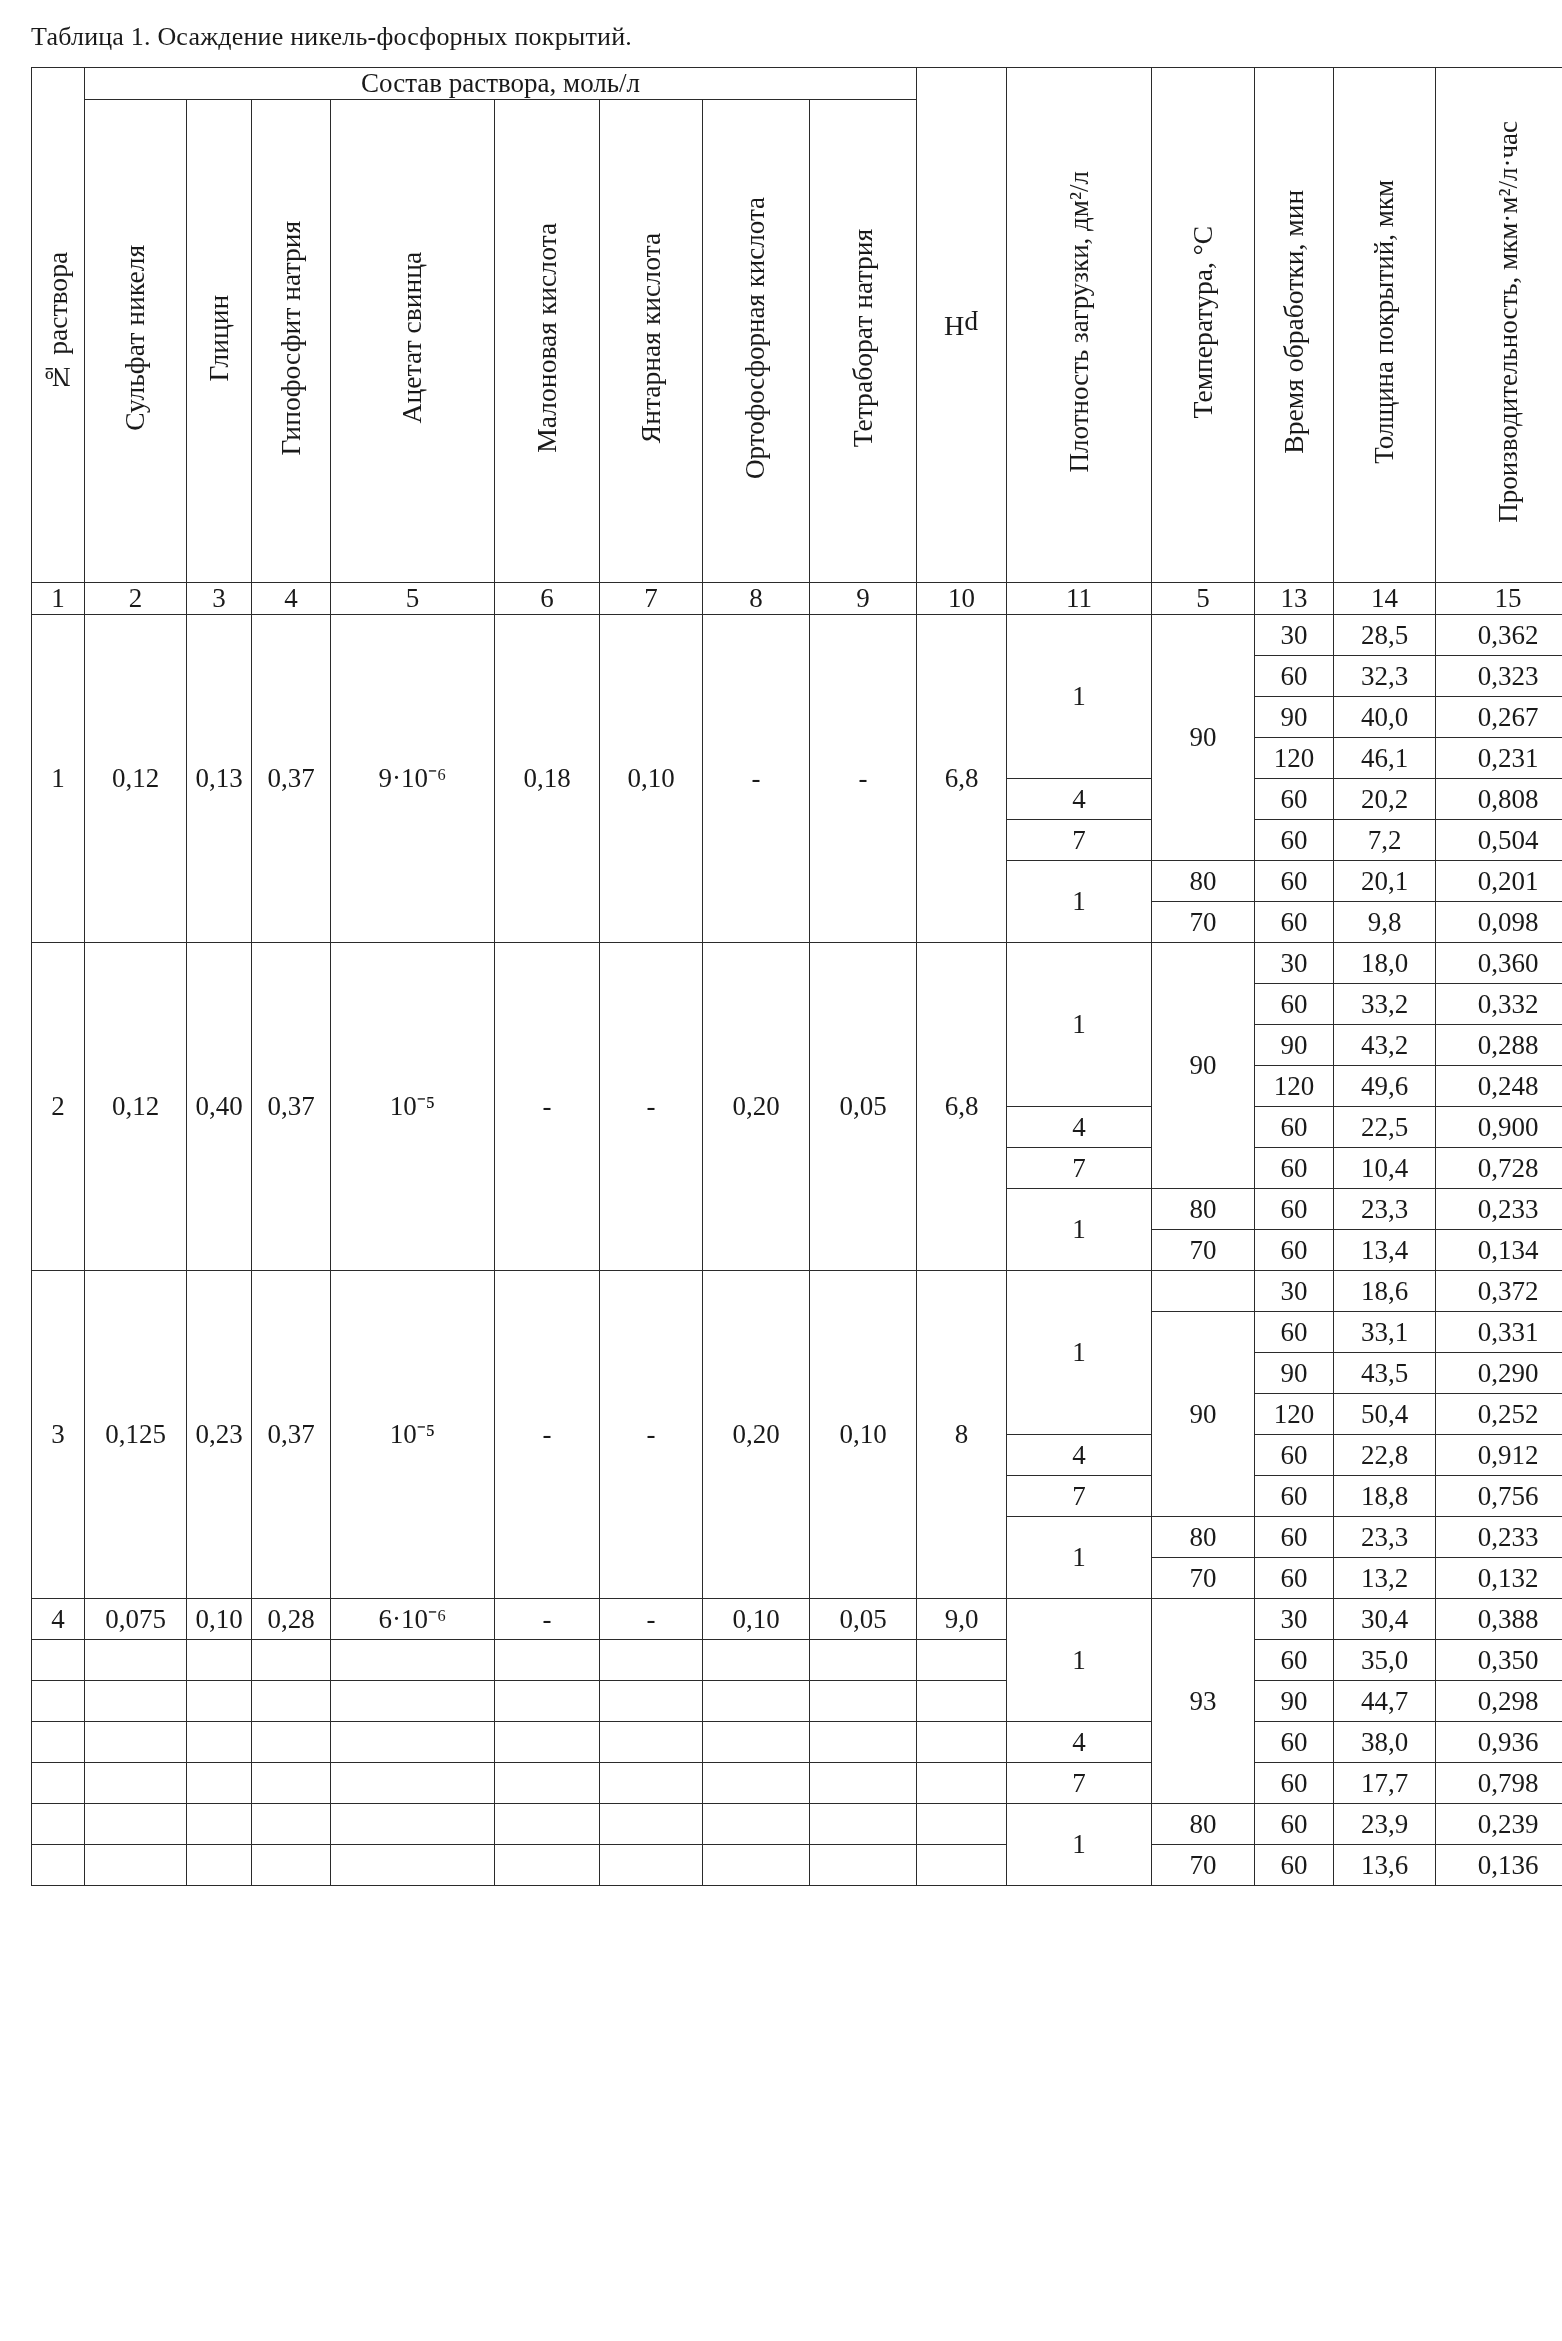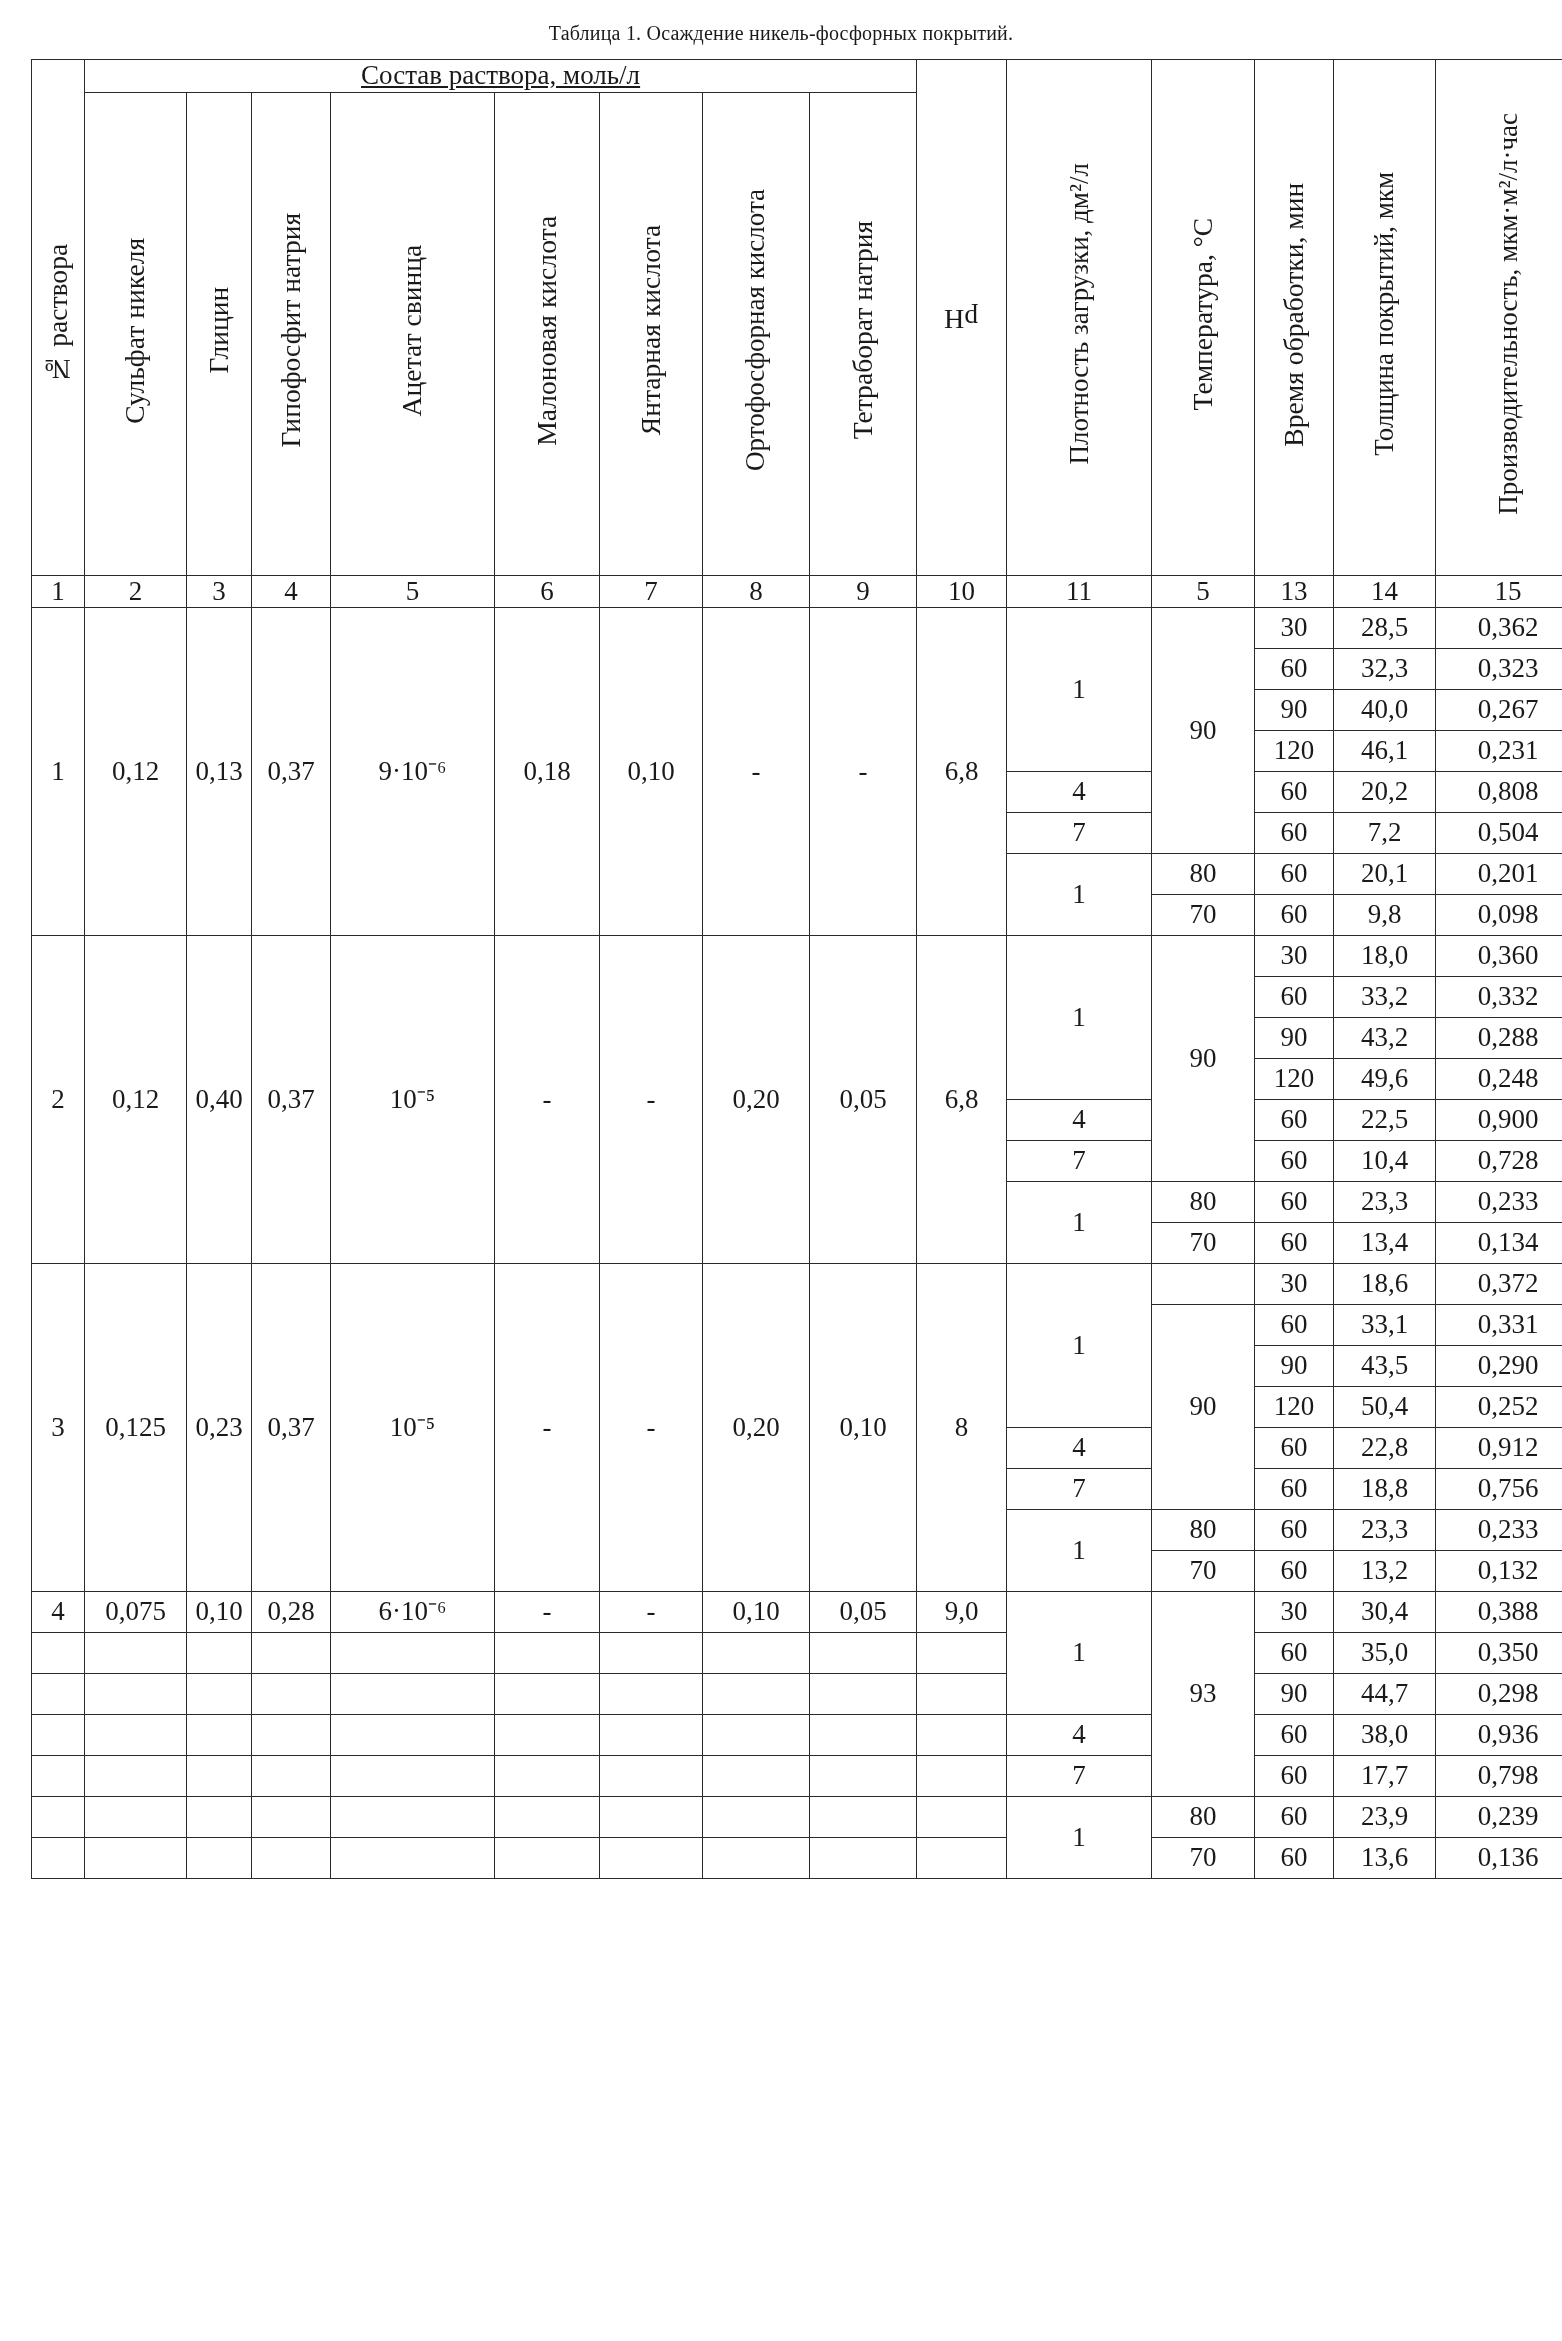--- a/index.html
+++ b/index.html
@@ -12,22 +12,22 @@
     font-family: "Liberation Serif", serif;
     color: #1a1a1a;
     -webkit-font-smoothing: antialiased;
   }
   .page {
     width: 1562px;
     box-sizing: border-box;
     padding: 15.5px 31px 34px 31px;
   }
   .caption {
-    text-align: center;
-    font-size: 20px;
+    text-align: left;
+    font-size: 26px;
     line-height: 1.25;
     margin: 5.2px 0 13.8px 0;
     letter-spacing: 0.2px;
   }
   table.tbl {
     border-collapse: collapse;
     width: 1500px;
     table-layout: fixed;
     font-size: 27px;
   }
@@ -36,21 +36,20 @@
     padding: 0;
     text-align: center;
     vertical-align: middle;
     font-weight: normal;
     font-size: 27px;
     line-height: 1.15;
   }
   .hdr-group {
     font-size: 28px;
     padding: 6.9px 0 6.9px 0;
-    text-decoration: underline;
   }
   
   .vcell {
     height: 482px;
     position: relative;
   }
   .vrot {
     writing-mode: vertical-rl;
     transform: rotate(180deg);
     white-space: nowrap;

